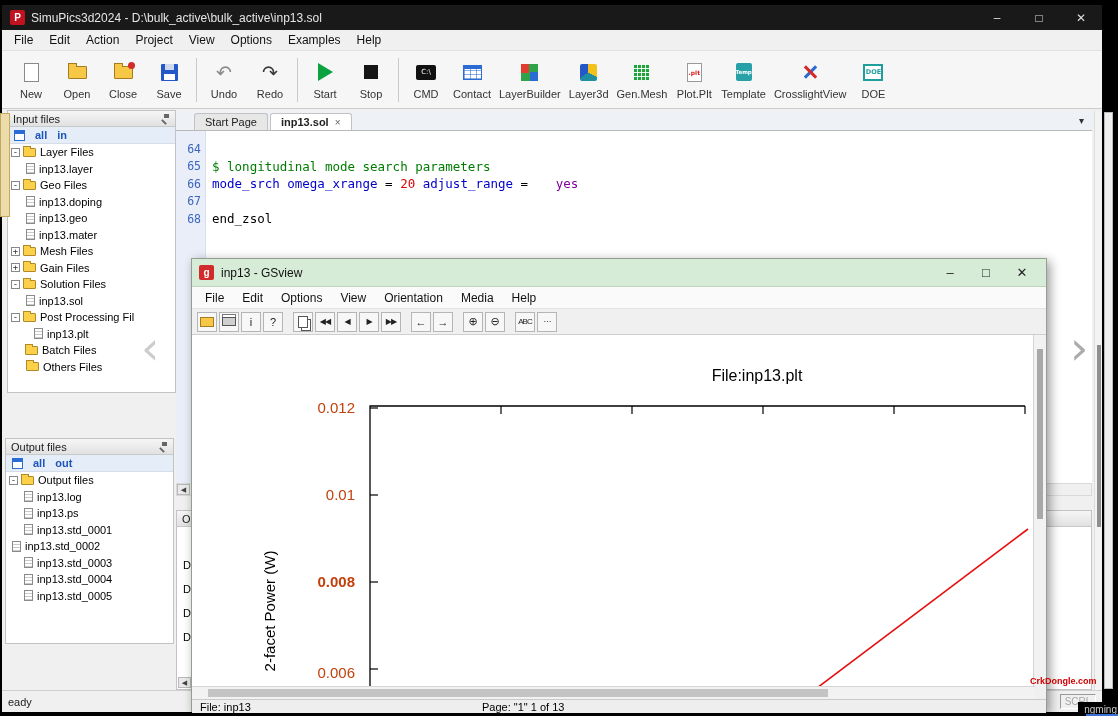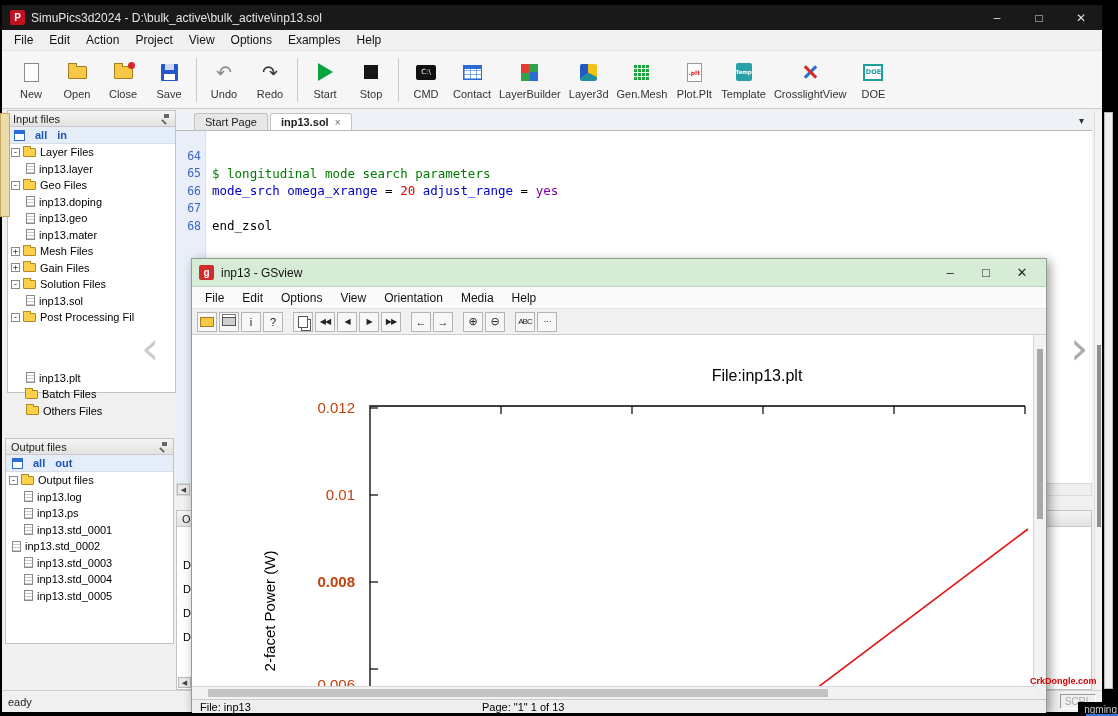--- a/index.html
+++ b/index.html
@@ -106,27 +106,27 @@
   .etab { font-size:11px; padding:2px 10px; border:1px solid #c2c2c2; border-bottom:none;
           border-radius:3px 3px 0 0; background:#e7e7e7; color:#222; margin-right:2px;
           display:flex; gap:6px; align-items:center; }
   .etab.active { background:#fff; font-weight:bold; }
   .etab-close { color:#666; font-size:10px; font-weight:normal; }
   .tab-dropdown { position:absolute; right:8px; top:4px; font-size:10px; color:#333; }
   .editor-body { position:absolute; left:174px; top:126px; width:916px; height:352px; background:#fff;
                  overflow:hidden; }
   .gutter-strip { position:absolute; left:0; top:0; width:30px; height:100%; background:#e9eef9;
                   border-right:1px solid #d8dff0; }
-  .code-rows { position:relative; padding-top:16px; }
+  .code-rows { position:relative; padding-top:9px; }
   .code-row { display:flex; height:17.5px; align-items:center; font-family:"DejaVu Sans Mono",monospace;
               font-size:12.5px; }
   .gutter-num { width:30px; text-align:right; padding-right:5px; color:#3a66c0; font-size:11.5px; flex:none; }
   .code-text { padding-left:6px; white-space:pre; }
   .tok-comment { color:#007d00; } .tok-kw { color:#0000cc; } .tok-num { color:#e00000; }
-  .tok-plain { color:#000; } .tok-val { color:#8000a0; }
+  .tok-plain { color:#000; } .tok-val { color:#8000a0;margin-left:20px; }
   .mini-scroll { position:absolute; left:174px; top:478px; width:916px; height:13px; background:#f0f0f0;
                  border:1px solid #d9d9d9; }
   .mini-btn { position:absolute; left:0; top:0; width:13px; height:11px; border:1px solid #b9b9b9;
               background:#eaeaea; font-size:7px; color:#444; display:flex; align-items:center;
               justify-content:center; }
   .ed-vscroll { position:absolute; left:1092px; top:106px; width:8px; height:579px; background:#f3f3f3;
                 border-left:1px solid #ddd; }
   .ed-vthumb { position:absolute; left:2px; top:234px; width:4px; height:182px; background:#8f8f8f; }
 
   
@@ -391,21 +391,21 @@
         </div>
         <div class="tree-row" style="padding-left: 18px;">
           <span class="file-ico"></span>
           <span class="tree-label">inp13.sol</span>
         </div>
         <div class="tree-row" style="padding-left: 3px;">
           <span class="expander">-</span>
           <span class="folder-ico"></span>
           <span class="tree-label">Post Processing Fil</span>
         </div>
-        <div class="tree-row" style="padding-left: 18px; margin-top: 44px;">
+        <div class="tree-row" style="padding-left: 26px;">
           <span class="file-ico"></span>
           <span class="tree-label">inp13.plt</span>
         </div>
         <div class="tree-row" style="padding-left: 3px;">
           <span class="exp-spacer"></span>
           <span class="folder-ico"></span>
           <span class="tree-label">Batch Files</span>
         </div>
         <div class="tree-row" style="padding-left: 4px;">
           <span class="exp-spacer"></span>
@@ -582,21 +582,21 @@
         <line x1="178" y1="247" x2="186" y2="247"></line>
         <line x1="178" y1="334" x2="186" y2="334"></line>
       </g>
       <line x1="613" y1="362" x2="836" y2="194" stroke="#e60f0f" stroke-width="1.6"></line>
     </svg>
     <div class="plot-title">File:inp13.plt</div>
     <div id="yticks">
         <div class="ytick" style="top: 64px;">0.012</div>
         <div class="ytick" style="top: 151px;">0.01</div>
         <div class="ytick" style="top: 238px; font-weight: bold;">0.008</div>
-        <div class="ytick" style="top: 341px;">0.006</div>
+        <div class="ytick" style="top: 329px;">0.006</div>
       </div>
     <div class="ylabel">2-facet Power (W)</div>
   </div>
 
   <div class="gs-vscroll">
     <div class="gs-vthumb"></div>
   </div>
   <div class="gs-hscroll">
     <div class="gs-hthumb"></div>
   </div>

